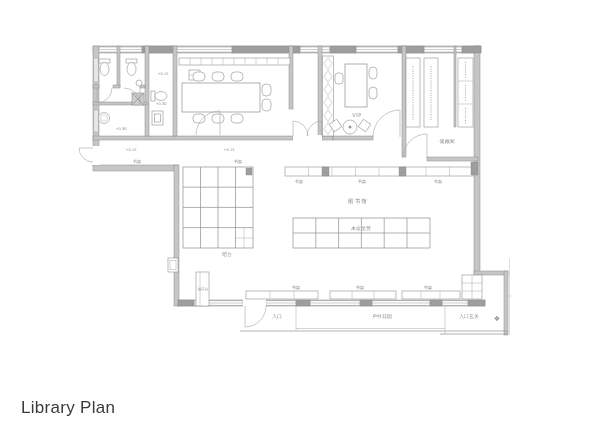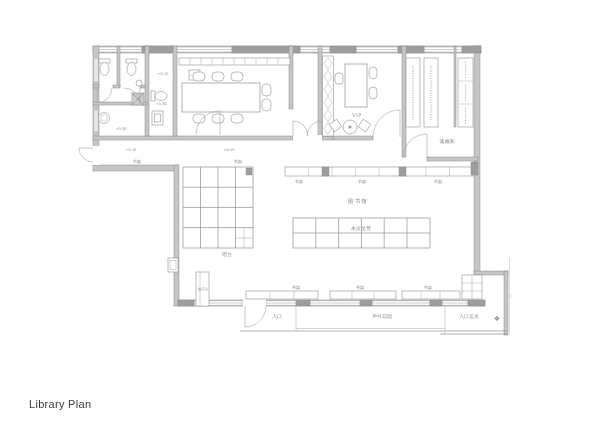--- a/index.html
+++ b/index.html
@@ -11,21 +11,21 @@
   .winw{fill:#ffffff;stroke:#9a9a9a;stroke-width:.5;}
   .winl{stroke:#9a9a9a;stroke-width:.5;}
   .ln{stroke:#8f8f8f;stroke-width:.7;fill:none;}
   .thin{stroke:#a8a8a8;stroke-width:.5;fill:none;}
   .fix{fill:#ffffff;stroke:#8f8f8f;stroke-width:.7;}
   .fixt{fill:#ffffff;stroke:#8f8f8f;stroke-width:.6;}
   .arc{stroke:#a5a5a5;stroke-width:.6;fill:none;}
   .dash{stroke:#ababab;stroke-width:1.1;fill:none;stroke-dasharray:1 1.4;}
   .t{fill:#8a8a8a;font-family:"DejaVu Sans",sans-serif;}
   .shaft{fill:#cdcdcd;stroke:#8f8f8f;stroke-width:.6;}
-  #plan-title{position:absolute;left:29px;top:398px;font-size:11px;color:#3a3a3a;
+  #plan-title{position:absolute;left:21px;top:398px;font-size:17px;color:#3a3a3a;
               font-family:"Liberation Sans",sans-serif;letter-spacing:.3px;}
 </style>
 </head>
 <body>
 
 <div id="stage">
 <svg id="plan-svg" width="610" height="431" viewBox="0 0 610 431">
 
   <g>
     <rect class="wall" x="93" y="46" width="388" height="7"></rect>

